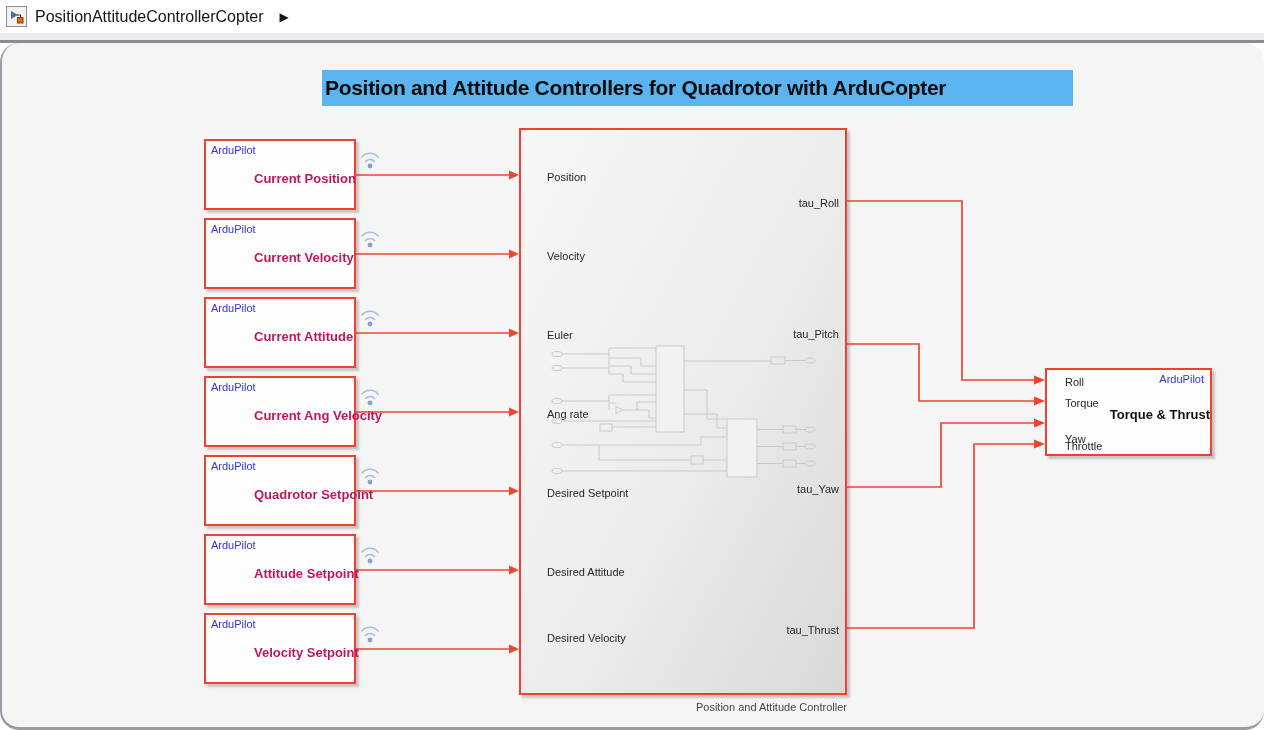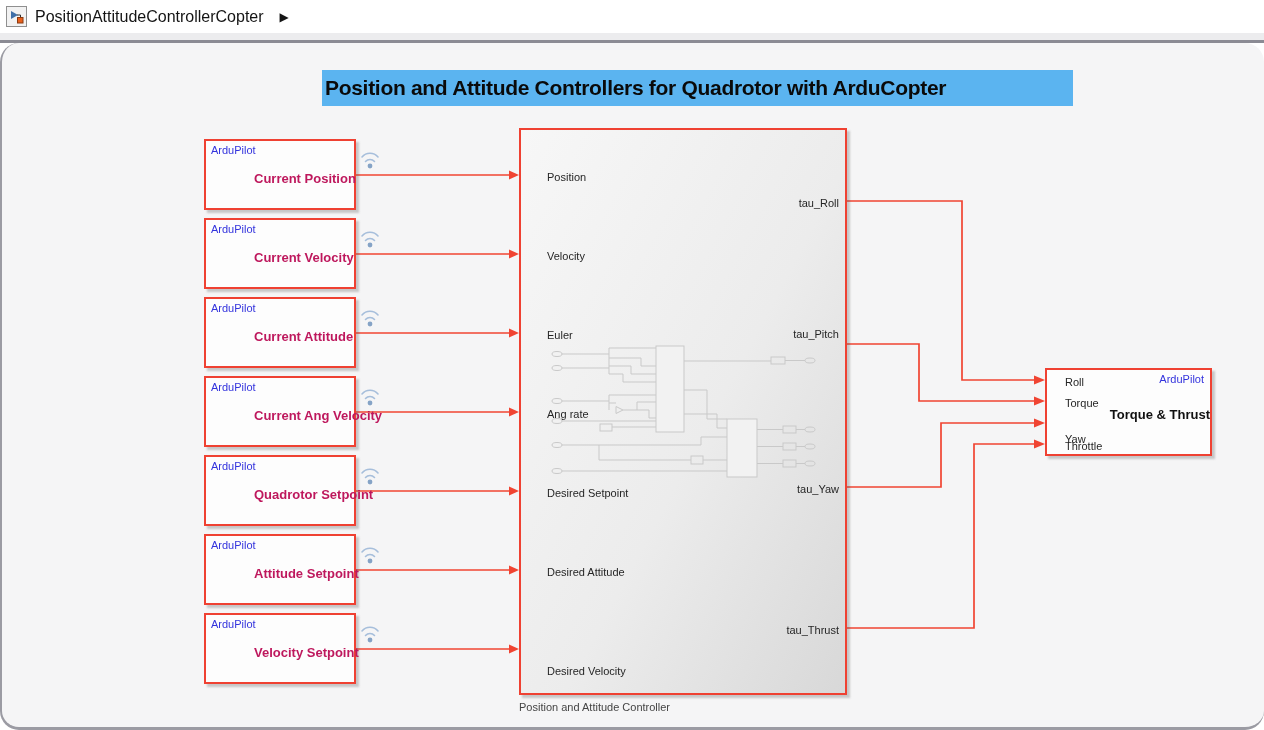--- a/index.html
+++ b/index.html
@@ -38,21 +38,21 @@
   
   .ctrl-block { position:absolute; left:517px; top:85px; width:328px; height:567px;
                 border:2px solid #ef4132;
                 background:linear-gradient(118deg,#f7f7f7 0%,#ececec 55%,#d8d8d8 100%);
                 box-shadow:3px 3px 2px rgba(90,90,90,0.30); }
   .port-in { position:absolute; left:6px; height:16px; line-height:16px;
              font-size:11px; color:#262626; white-space:nowrap;margin-left:20px; }
   .port-out { position:absolute; right:6px; height:16px; line-height:16px;
               font-size:11px; color:#262626; white-space:nowrap; }
   .ctrl-preview { position:absolute; left:20px; top:210px; }
-  .ctrl-caption { position:absolute; left:517px; top:658px; width:328px; text-align:left;
+  .ctrl-caption { position:absolute; left:517px; top:658px; width:328px; text-align:right;
                   font-size:11px; color:#454545; }
 
   
   .tt-block { position:absolute; left:1043px; top:325px; width:167px; height:88px;
               background:#fdfdfd; border:2px solid #ef4132;
               box-shadow:3px 3px 2px rgba(90,90,90,0.30); }
   .tt-name { position:absolute; left:0; right:0; top:37px; text-align:right;
              font-size:13px; font-weight:bold; color:#111; white-space:nowrap; }
   .tt-port { position:absolute; left:6px; height:16px; line-height:16px;
              font-size:11px; color:#262626; white-space:nowrap;padding-left:12px; }
@@ -179,21 +179,21 @@
     <span class="src-name">Velocity Setpoint</span>
   </div>
 
   <div class="ctrl-block">
     <span class="port-in" style="top:39px">Position</span>
     <span class="port-in" style="top:118px">Velocity</span>
     <span class="port-in" style="top:197px">Euler</span>
     <span class="port-in" style="top:276px">Ang rate</span>
     <span class="port-in" style="top:355px">Desired Setpoint</span>
     <span class="port-in" style="top:434px">Desired Attitude</span>
-    <span class="port-in" style="top:533px">Desired Velocity</span>
+    <span class="port-in" style="top:500px">Desired Velocity</span>
 
     <span class="port-out" style="top:65px">tau_Roll</span>
     <span class="port-out" style="top:196px">tau_Pitch</span>
     <span class="port-out" style="top:351px">tau_Yaw</span>
     <span class="port-out" style="top:492px">tau_Thrust</span>
 
     <svg class="ctrl-preview" width="290" height="150" viewBox="0 0 290 150">
       <g stroke="#c9c9c9" stroke-width="1" fill="none">
         <ellipse cx="16" cy="14" rx="5" ry="2.5"></ellipse>
           <ellipse cx="16" cy="28" rx="5" ry="2.5"></ellipse>

